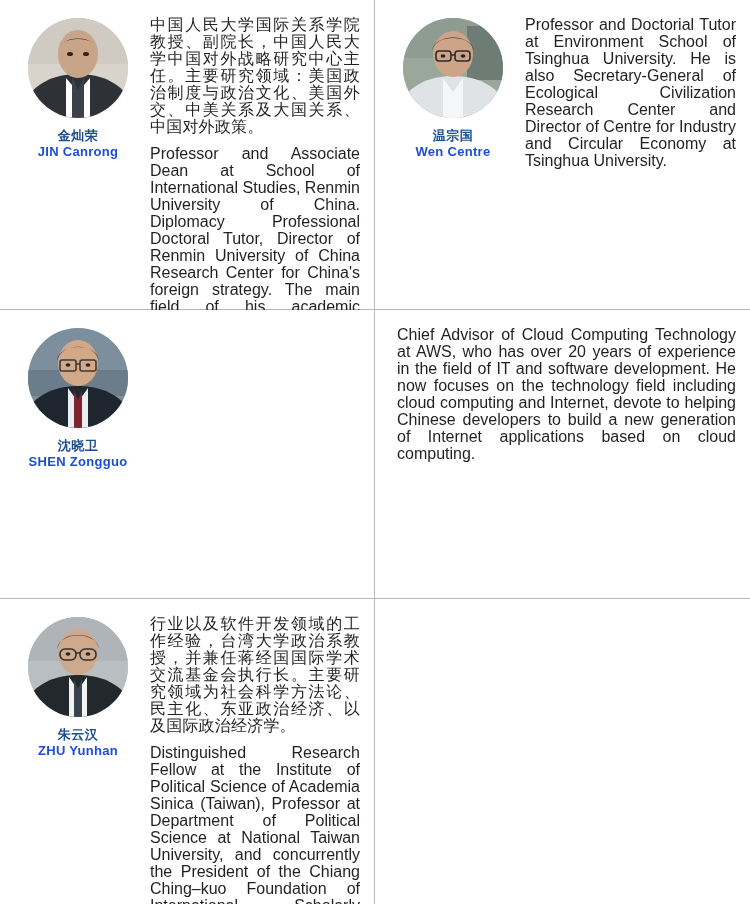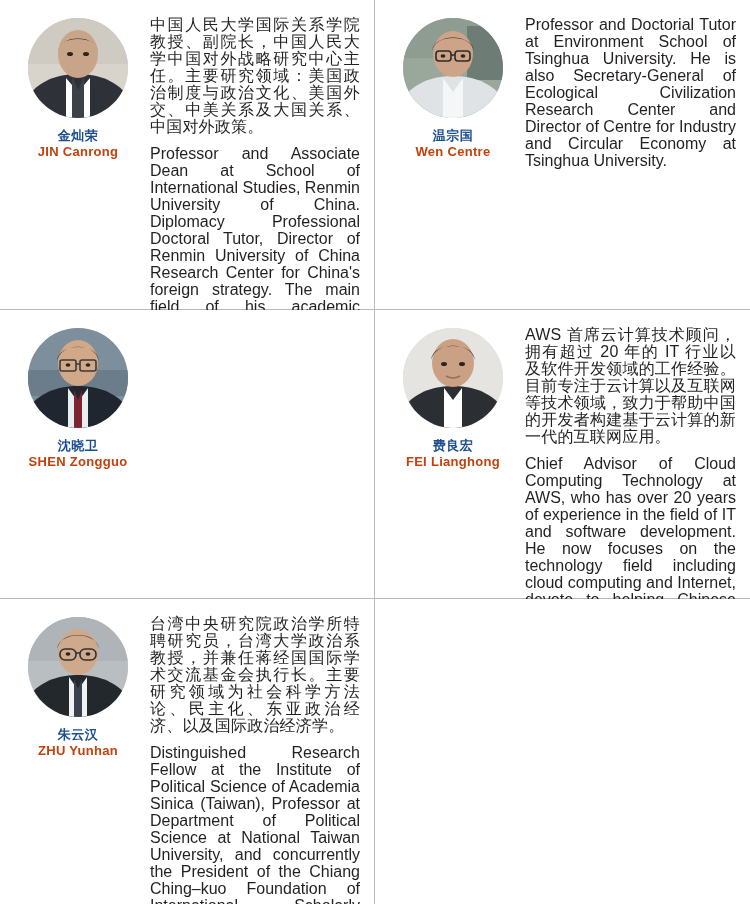--- a/index.html
+++ b/index.html
@@ -57,21 +57,21 @@
     font-size: 13px;
     font-weight: bold;
     color: #1d4e8f;
     text-align: center;
     line-height: 16px;
     letter-spacing: 0.5px;
   }
   .name-en {
     font-size: 13px;
     font-weight: bold;
-    color: #c2410c;
+    color: #1d4ed8;
     text-align: right;
     line-height: 16px;
     letter-spacing: 0.3px;
   }
   .bio {
     flex: 1;
     padding-left: 8px;
     padding-top: 2px;
   }
   .bio p {
@@ -160,38 +160,21 @@
         </svg>
       </div>
       <div class="name-cn">沈晓卫</div>
       <div class="name-en">SHEN Zongguo</div>
     </div>
     <div class="bio">
     </div>
   </div>
 
   <div class="cell row1 right">
-    <div class="person-left">
-      <div class="photo">
-        <svg width="100" height="100" viewBox="0 0 100 100" aria-hidden="true">
-          <rect width="100" height="100" fill="#e6e4e0"></rect>
-          <path d="M0 80 C14 62, 34 58, 50 58 C66 58, 86 62, 100 80 L100 100 L0 100 Z" fill="#2b2f33"></path>
-          <path d="M41 60 L50 72 L59 60 L59 100 L41 100 Z" fill="#ffffff"></path>
-          <ellipse cx="50" cy="35" rx="21" ry="24" fill="#caa184"></ellipse>
-          <path d="M28 32 C30 13, 70 13, 72 32 C69 22, 61 18, 50 18 C39 18, 31 22, 28 32 Z" fill="#17171a"></path>
-          <ellipse cx="41" cy="36" rx="3" ry="2" fill="#2b2520"></ellipse>
-          <ellipse cx="59" cy="36" rx="3" ry="2" fill="#2b2520"></ellipse>
-          <path d="M43 48 Q50 52 57 48" fill="none" stroke="#9c6d55" stroke-width="1.5"></path>
-        </svg>
-      </div>
-      <div class="name-cn">费良宏</div>
-      <div class="name-en">FEI Lianghong</div>
-    </div>
-    <div class="bio">
-      <p class="cn">AWS 首席云计算技术顾问，拥有超过 20 年的 IT 行业以及软件开发领域的工作经验。目前专注于云计算以及互联网等技术领域，致力于帮助中国的开发者构建基于云计算的新一代的互联网应用。</p>
+    <div class="bio">
       <p class="en">Chief Advisor of Cloud Computing Technology at AWS, who has over 20 years of experience in the field of IT and software development. He now focuses on the technology field including cloud computing and Internet, devote to helping Chinese developers to build a new generation of Internet applications based on cloud computing.</p>
     </div>
   </div>
 
   <div class="cell row2 lastrow">
     <div class="person-left">
       <div class="photo">
         <svg width="100" height="100" viewBox="0 0 100 100" aria-hidden="true">
           <rect width="100" height="100" fill="#b9bec1"></rect>
           <rect x="0" y="0" width="100" height="44" fill="#aeb4b8"></rect>
@@ -204,20 +187,20 @@
           <rect x="52" y="32" width="16" height="11" rx="5" fill="none" stroke="#33312f" stroke-width="1.6"></rect>
           <line x1="48" y1="36" x2="52" y2="36" stroke="#33312f" stroke-width="1.6"></line>
           <ellipse cx="40" cy="37" rx="2.4" ry="1.8" fill="#2b2520"></ellipse>
           <ellipse cx="60" cy="37" rx="2.4" ry="1.8" fill="#2b2520"></ellipse>
         </svg>
       </div>
       <div class="name-cn">朱云汉</div>
       <div class="name-en">ZHU Yunhan</div>
     </div>
     <div class="bio">
-      <p class="cn">台湾中央研究院政治学所特聘研究员，台湾大学政治系教授，并兼任蒋经国国际学术交流基金会执行长。主要研究领域为社会科学方法论、民主化、东亚政治经济、以及国际政治经济学。</p>
+      <p class="cn">行业以及软件开发领域的工作经验，台湾大学政治系教授，并兼任蒋经国国际学术交流基金会执行长。主要研究领域为社会科学方法论、民主化、东亚政治经济、以及国际政治经济学。</p>
       <p class="en">Distinguished Research Fellow at the Institute of Political Science of Academia Sinica (Taiwan), Professor at Department of Political Science at National Taiwan University, and concurrently the President of the Chiang Ching–kuo Foundation of International Scholarly Exchange. His main research areas are social science methodology, democratization, East Asian political economy, and international political economy.</p>
     </div>
   </div>
 
   <div class="cell row2 right lastrow empty"></div>
 
 </div>
 
 </body></html>

